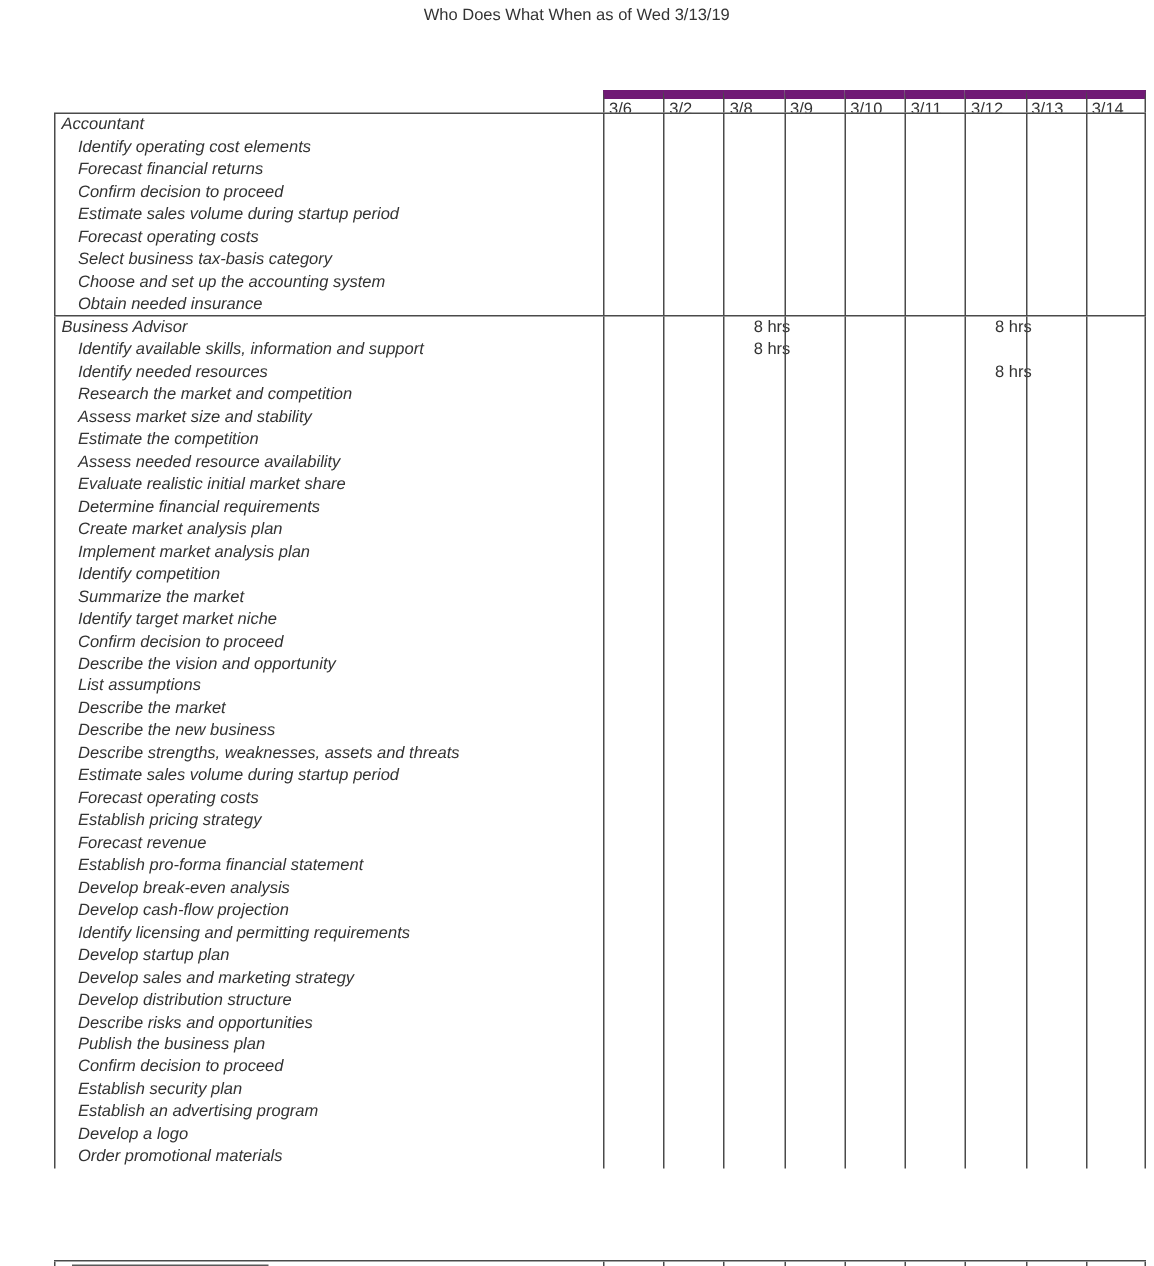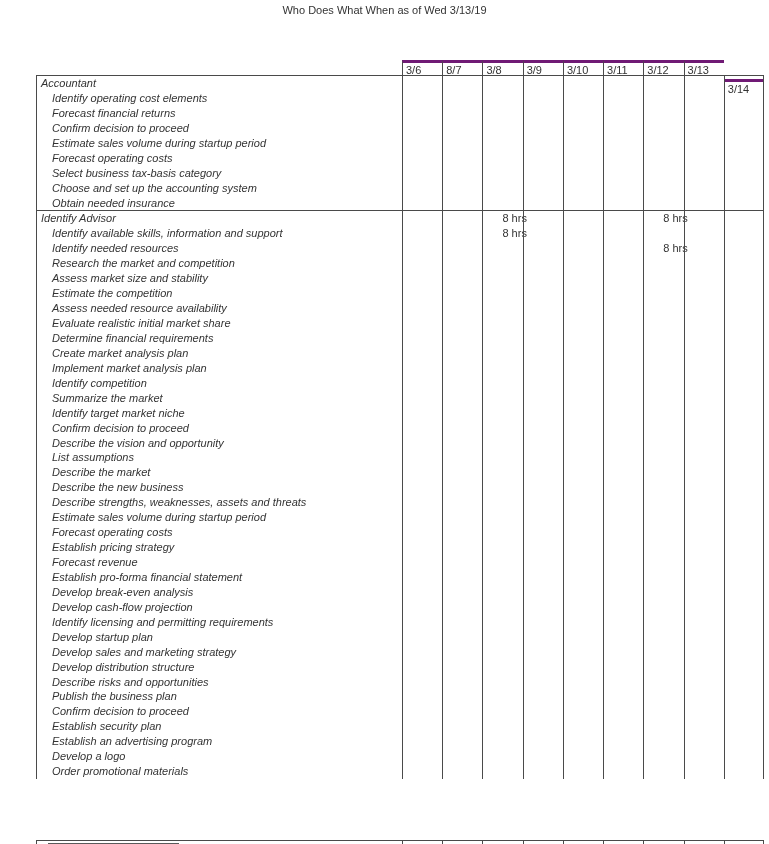--- a/index.html
+++ b/index.html
@@ -26,29 +26,29 @@
   #header-row {
     position: absolute;
     left: 36px; top: 60px;
     width: 728px;
     height: 15px;
   }
   .head-spacer { border: none; }
   .date-head {
     box-sizing: border-box;
     height: 15px;
-    border-top: 3px solid #701a75;
+    border-top: 6px solid #701a75;
     border-left: 1px solid #4a4a4a;
     font-size: 11px;
     line-height: 14px;
     padding-left: 3px;
     white-space: nowrap;
     overflow: hidden;
   }
-  .date-head.last { border-right: 1px solid #4a4a4a; margin-top: 19px; }
+  .date-head.last { border-right: 1px solid #4a4a4a; }
   #report-body {
     position: absolute;
     left: 36px; top: 75px;
     width: 728px;
   }
   .section {
     display: grid;
     grid-template-columns: 366px repeat(9, 1fr);
     border-top: 1px solid #4a4a4a;
   }
@@ -103,21 +103,21 @@
   }
 </style>
 </head>
 <body>
 
 <div class="title">Who Does What When as of Wed 3/13/19</div>
 
 <div id="header-row" class="grid10">
     <div class="head-spacer"></div>
     <div class="date-head">3/6</div>
-    <div class="date-head">8/7</div>
+    <div class="date-head">3/2</div>
     <div class="date-head">3/8</div>
     <div class="date-head">3/9</div>
     <div class="date-head">3/10</div>
     <div class="date-head">3/11</div>
     <div class="date-head">3/12</div>
     <div class="date-head">3/13</div>
     <div class="date-head last">3/14</div>
   </div>
 
 <div id="report-body">
@@ -138,21 +138,21 @@
       <div class="date-cell"></div>
       <div class="date-cell"></div>
       <div class="date-cell"></div>
       <div class="date-cell"></div>
       <div class="date-cell"></div>
       <div class="date-cell"></div>
       <div class="date-cell last"></div>
     </div>
     <div class="section">
       <div class="task-col">
-        <div class="row-label section-name">Identify Advisor</div>
+        <div class="row-label section-name">Business Advisor</div>
         <div class="row-label task">Identify available skills, information and support</div>
         <div class="row-label task">Identify needed resources</div>
         <div class="row-label task">Research the market and competition</div>
         <div class="row-label task">Assess market size and stability</div>
         <div class="row-label task">Estimate the competition</div>
         <div class="row-label task">Assess needed resource availability</div>
         <div class="row-label task">Evaluate realistic initial market share</div>
         <div class="row-label task">Determine financial requirements</div>
         <div class="row-label task">Create market analysis plan</div>
         <div class="row-label task">Implement market analysis plan</div>

